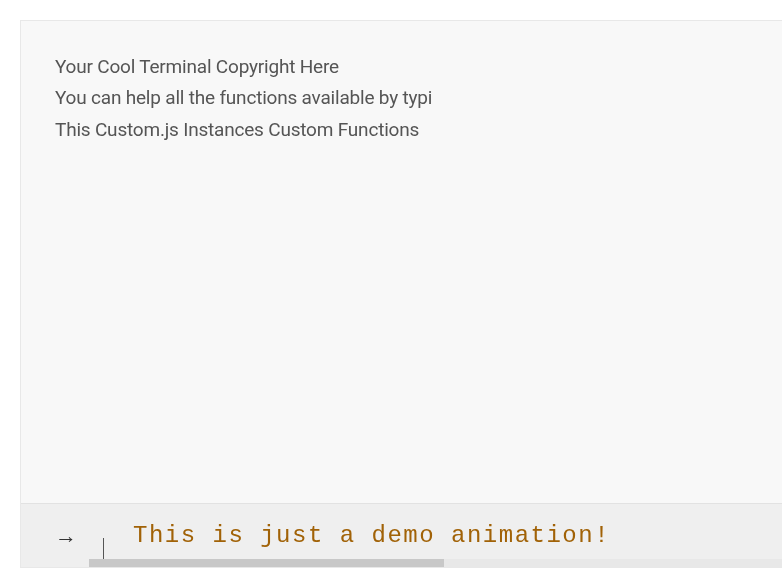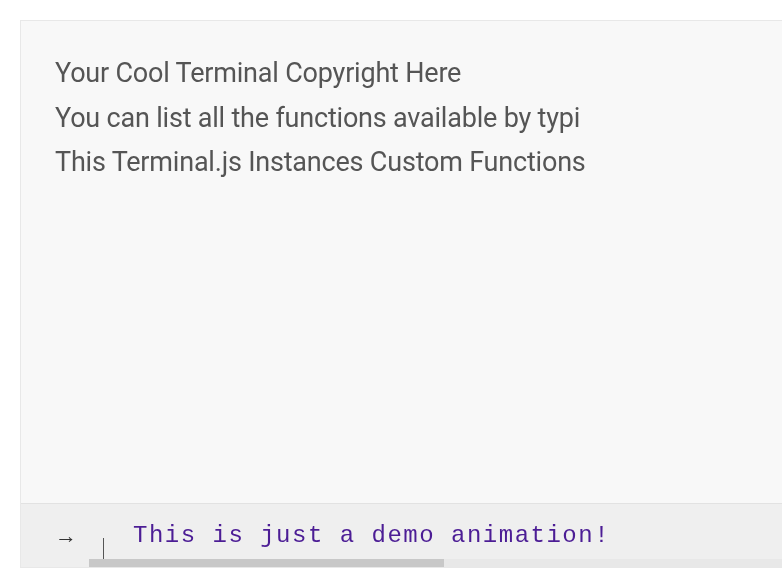--- a/index.html
+++ b/index.html
@@ -25,21 +25,21 @@
       display: flex;
       flex-direction: column;
     }
     .terminal-output {
       padding: 30px 30px 20px 34px;
       flex: 1;
       overflow: hidden;
     }
     .terminal-line {
       color: #555555;
-      font-size: 27px;
+      font-size: 19px;
       line-height: 1.65;
       font-weight: 400;
       white-space: nowrap;
       letter-spacing: -0.2px;
     }
     .terminal-input-area {
       background: #efefef;
       padding: 18px 20px 18px 34px;
       display: flex;
       align-items: center;
@@ -47,21 +47,21 @@
       border-top: 1px solid #e2e2e2;
     }
     .prompt-arrow {
       color: #333333;
       font-size: 22px;
       font-weight: 400;
     }
     .terminal-input {
       font-family: "Courier New", Courier, monospace;
       font-size: 24px;
-      color: #4c1d95;
+      color: #a16207;
       border: none;
       background: transparent;
       outline: none;
       flex: 1;
       letter-spacing: 1.5px;
     }
     .terminal-input::placeholder {
       color: #888888;
     }
     .cursor-indicator {
@@ -89,22 +89,22 @@
       background: #c8c8c8;
       width: 50%;
     }
   </style>
 </head>
 <body>
 
 <div class="terminal-container">
   <div class="terminal-output">
     <div class="terminal-line">Your Cool Terminal Copyright Here</div>
-    <div class="terminal-line">You can list all the functions available by typi</div>
-    <div class="terminal-line">This Terminal.js Instances Custom Functions </div>
+    <div class="terminal-line">You can help all the functions available by typi</div>
+    <div class="terminal-line">This Custom.js Instances Custom Functions </div>
   </div>
   <div class="terminal-input-area">
     <span class="prompt-arrow">→</span>
     <span class="cursor-indicator"></span>
     <input type="text" class="terminal-input" value="This is just a demo animation!" style="">
   </div>
   <div class="scrollbar-track">
     <div class="scrollbar-thumb"></div>
   </div>
 </div>

